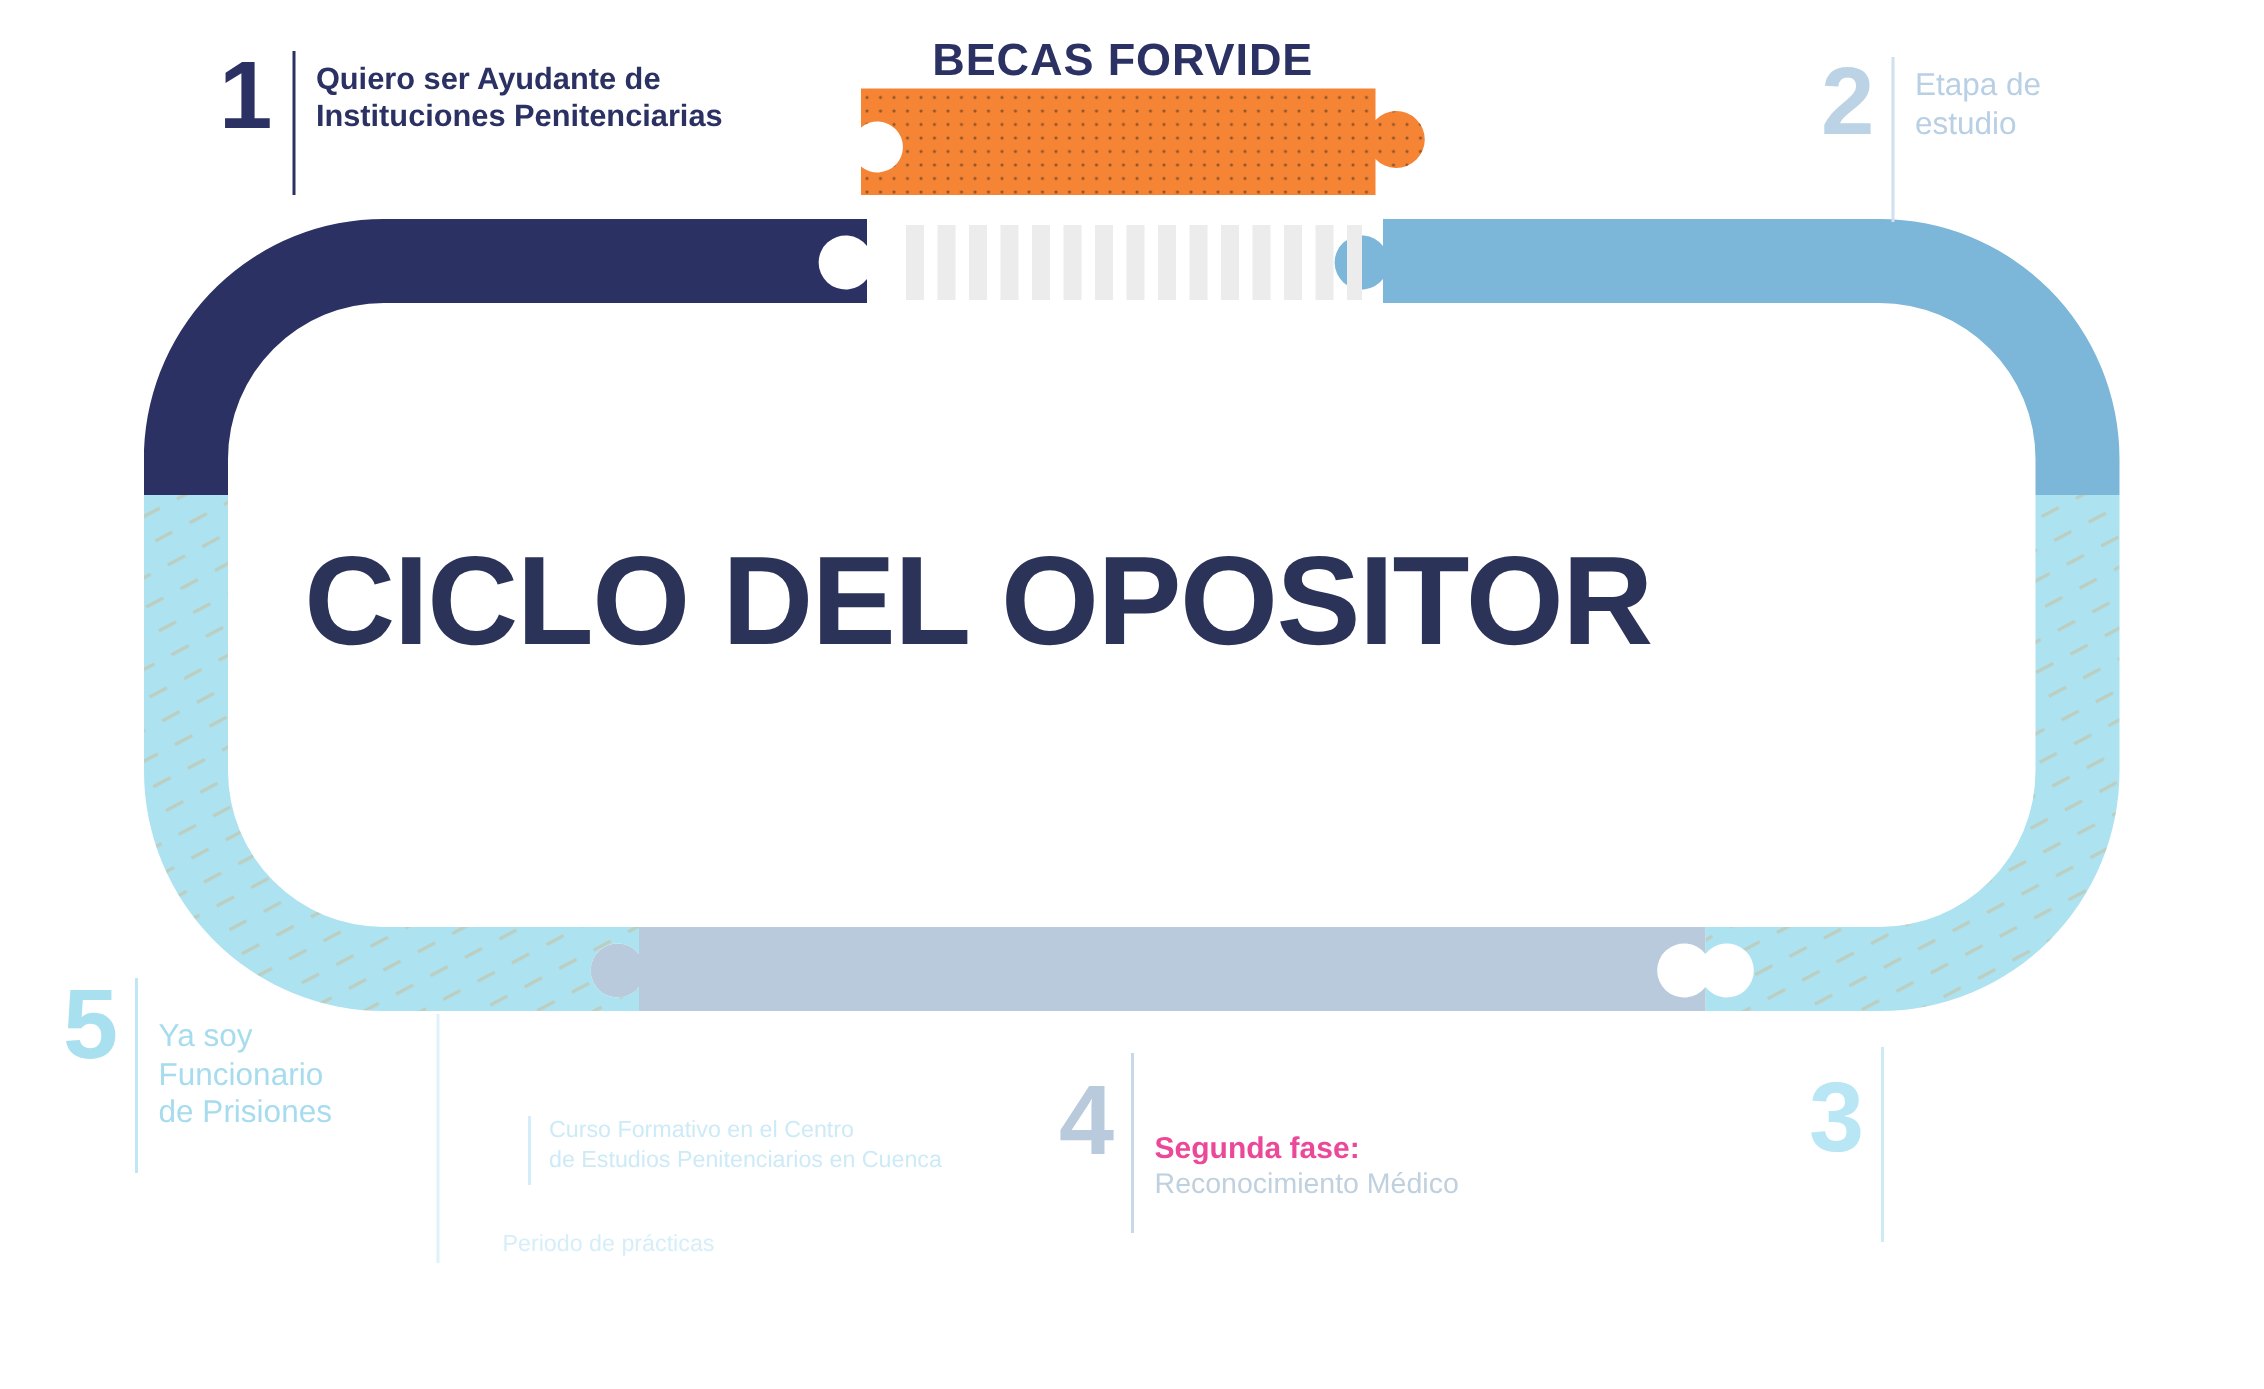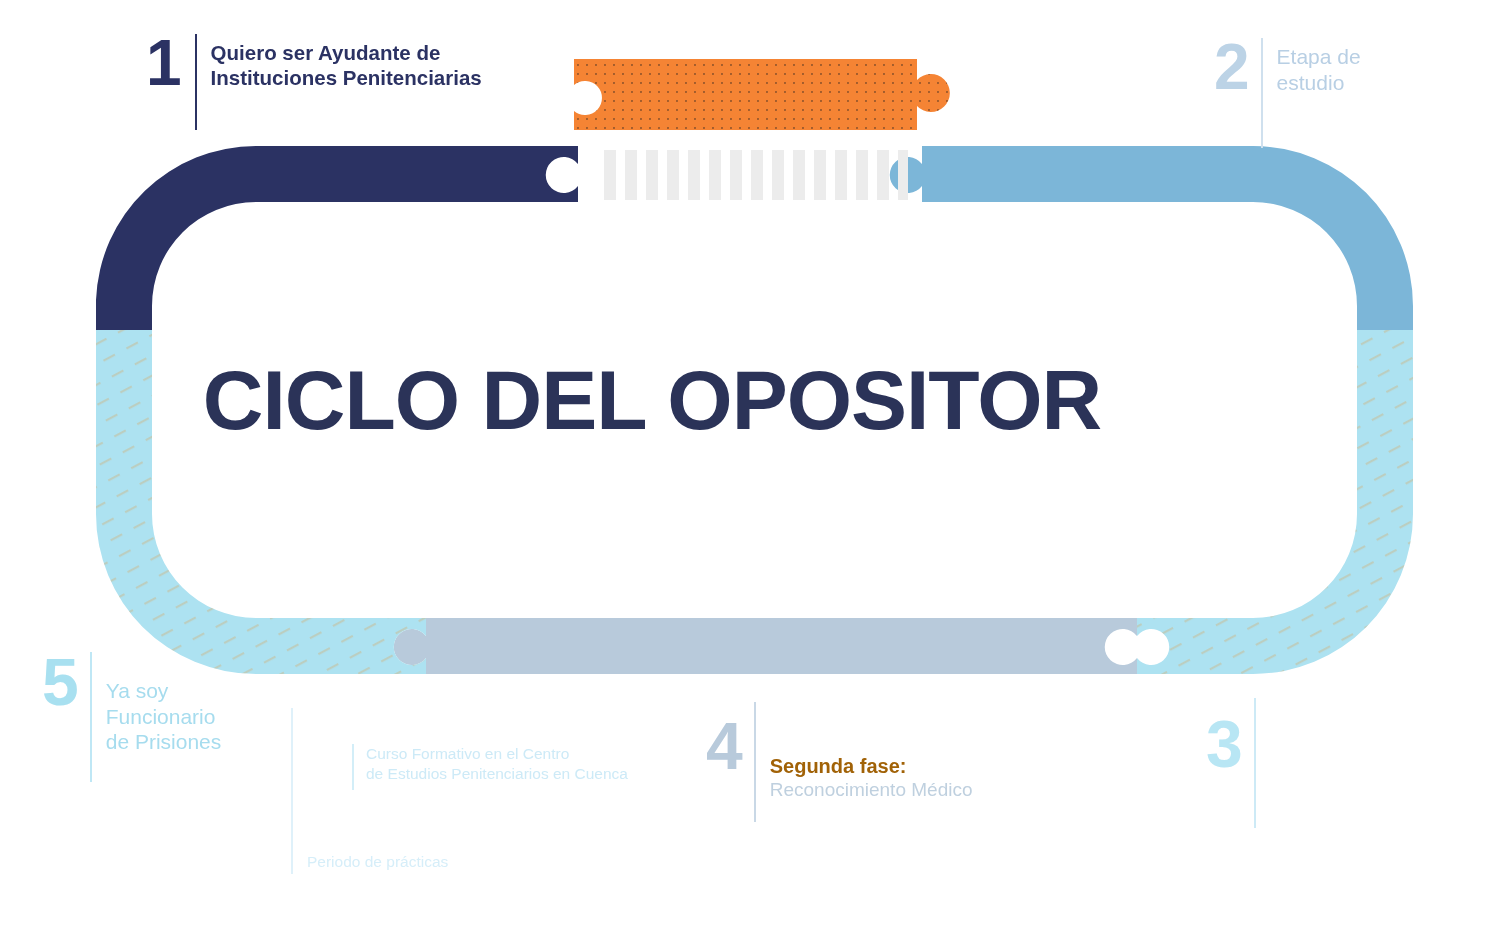--- a/index.html
+++ b/index.html
@@ -40,37 +40,37 @@
   #step3 .rule{background:#cdeaf6;height:130px;margin-top:-16px;}
   #step3 .txtwrap{padding-top:36px;}
   #step3 .ttl{color:#a9dcef;font-weight:700;font-size:20px;}
   #step3 .sub{color:#b8e2f3;font-size:19px;}
 
   
   #step4{left:706px;top:716px;}
   #step4 .num{color:#b8cadb;font-size:66px;}
   #step4 .rule{background:#c9d8e6;height:120px;margin-top:-14px;}
   #step4 .txtwrap{padding-top:38px;}
-  #step4 .ttl{color:#a16207;font-weight:700;font-size:20px;}
+  #step4 .ttl{color:#ec4899;font-weight:700;font-size:20px;}
   #step4 .sub{color:#bfd0df;font-size:19px;}
 
   
   #step5{left:42px;top:652px;}
   #step5 .num{color:#a8e0f0;font-size:66px;}
   #step5 .rule{background:#bfe7f5;height:130px;}
   #step5 .txtwrap{padding-top:26px;}
   #step5 .ttl{color:#a6dcee;font-weight:400;font-size:21px;}
 
   
   #curso{position:absolute;left:352px;top:744px;display:flex;}
   #curso .rule{width:2px;background:#d3eef8;height:46px;margin:0 12px 0 0;}
   #curso .sub{color:#cdeaf7;font-size:15.5px;line-height:1.3;}
 
   
-  #periodo{position:absolute;left:291px;top:708px;display:flex;}
+  #periodo{position:absolute;left:291px;top:676px;display:flex;gap:28px;}
   #periodo .rule{width:2px;background:#dff1fa;height:166px;margin:0 14px 0 0;}
   #periodo .sub{color:#d6eef9;font-size:15.5px;align-self:flex-end;padding-bottom:2px;}
 
   
   #becas{
     position:absolute;left:0;top:24px;width:1509px;text-align:center;
     color:#2b3263;font-size:30px;font-weight:700;letter-spacing:.6px;
   }
   #becas span{display:inline-block;transform:translateX(-6px);}
 
@@ -227,20 +227,23 @@
         L 917,80
         a 19,19 0 1 1 0,26
         L 917,130
         L 574,130
         L 574,111
         a 17,17 0 1 0 0,-26
         Z" fill="url(#dots)" opacity=".85"></path>
     </g>
   </svg>
 
+  <div id="becas">
+    <span>BECAS FORVIDE</span>
+  </div>
 
   <div id="centre">CICLO DEL OPOSITOR</div>
 
   <div class="step" id="step1">
     <div class="num">1</div>
     <div class="rule"></div>
     <div class="txtwrap">
       <div class="ttl">Quiero ser Ayudante de
 Instituciones Penitenciarias</div>
     </div>

